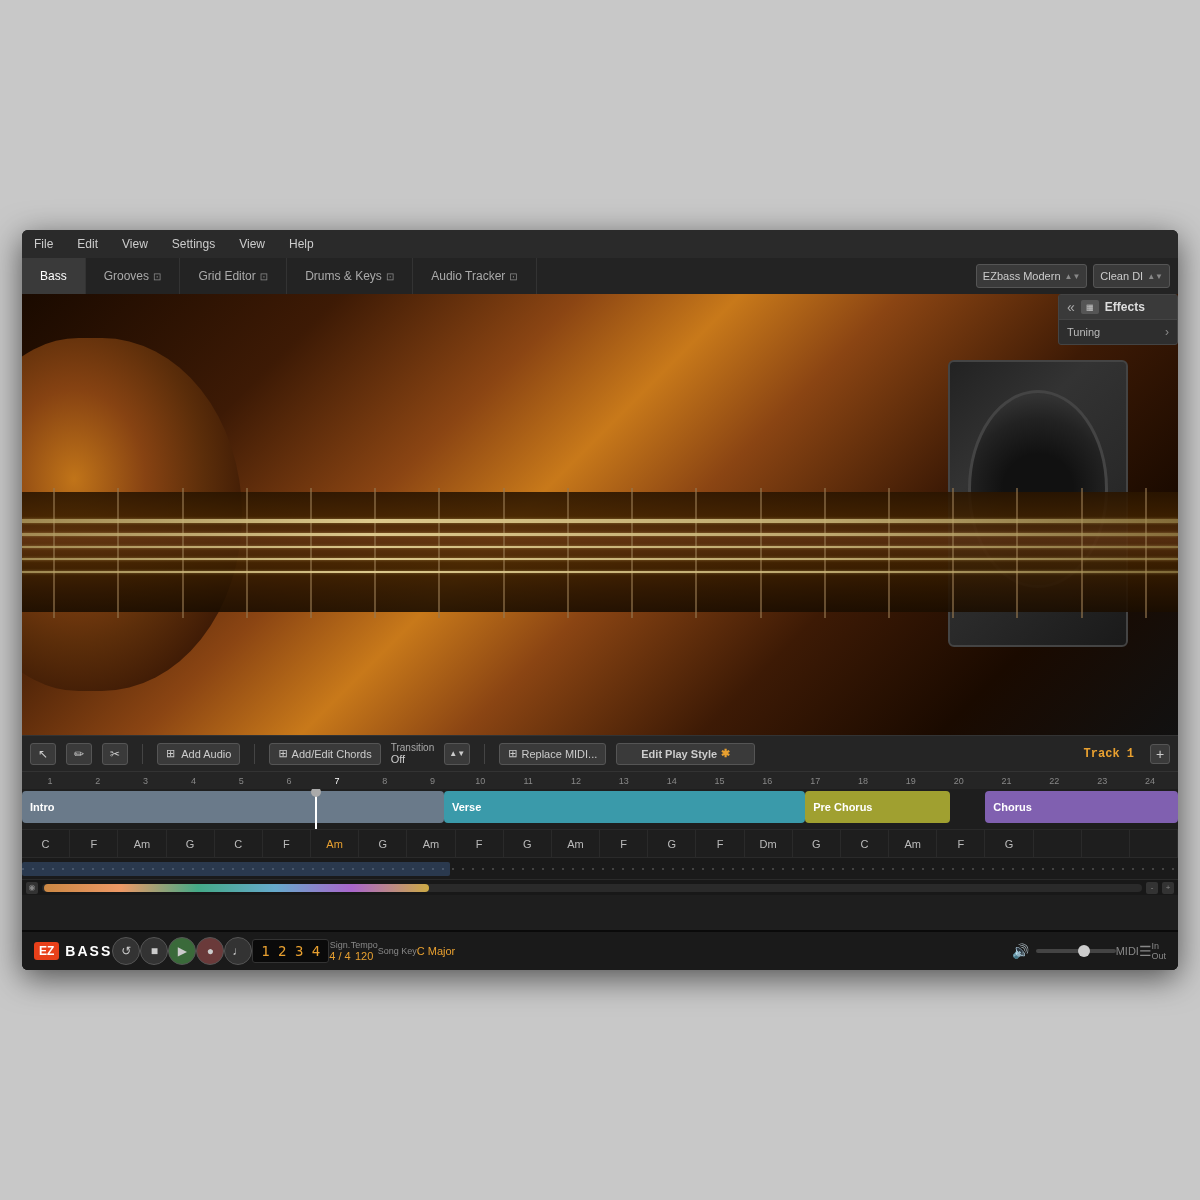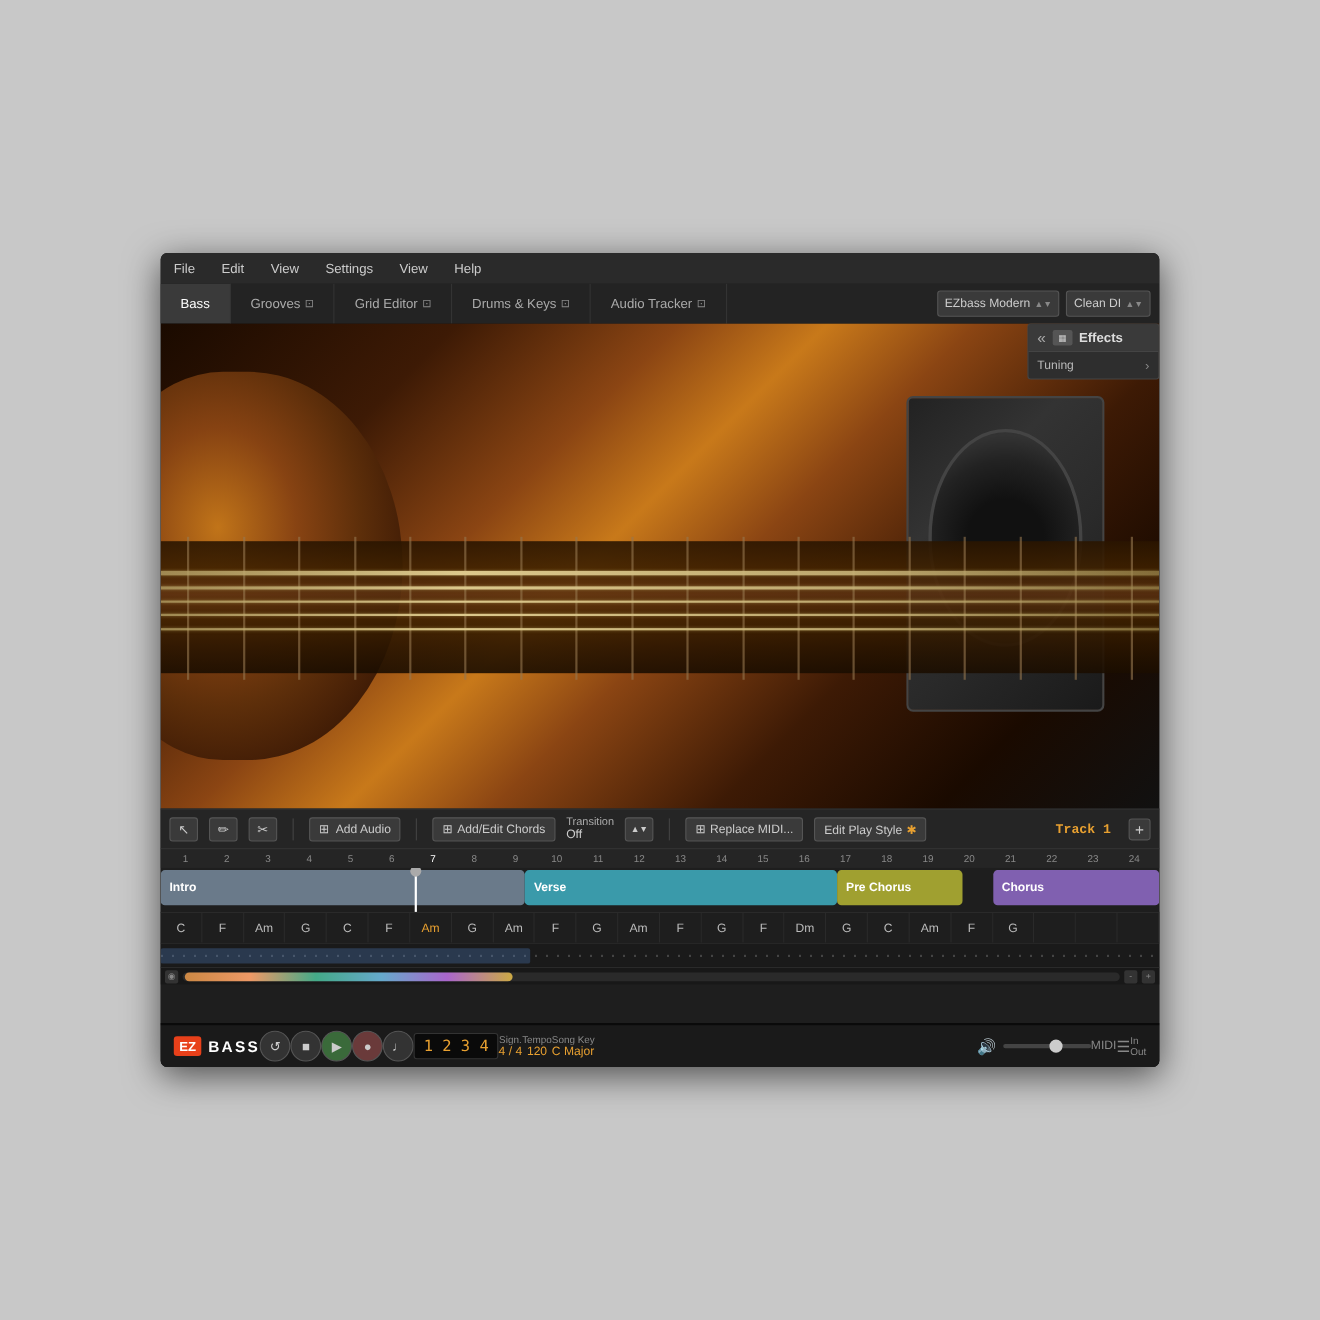--- a/index.html
+++ b/index.html
@@ -6,21 +6,21 @@
     body {
       background: #c8c8c8;
       display: flex;
       justify-content: center;
       align-items: center;
       width: 1200px;
       height: 1200px;
       font-family: 'Arial', sans-serif;
     }
     .app-window {
-      width: 908px;
+      width: 1156px;
       height: 740px;
       background: #1a1a1a;
       border-radius: 6px;
       overflow: hidden;
       display: flex;
       flex-direction: column;
       box-shadow: 0 8px 32px rgba(0,0,0,0.6);
     }
     
     .menu-bar {
@@ -306,30 +306,31 @@
       border: 1px solid #555;
       border-radius: 3px;
       padding: 3px 8px;
       color: #ccc;
       font-size: 11px;
       cursor: pointer;
       height: 22px;
     }
     .edit-play-style-btn {
       display: flex;
-      align-items: flex-end;
+      align-items: center;
       gap: 4px;
       background: #3a3a3a;
       border: 1px solid #555;
       border-radius: 3px;
-      padding: 3px 8px;
+      padding: 3px 24px;
       color: #ccc;
       font-size: 11px;
       cursor: pointer;
       height: 22px;
+      font-weight: bold;
     }
     .track-label {
       margin-left: auto;
       color: #e8a030;
       font-size: 12px;
       font-weight: bold;
       font-family: Liberation Mono, monospace;
     }
     .add-track-btn {
       width: 20px;
@@ -524,22 +525,22 @@
     .sig-val { font-size: 11px; color: #e8a030; }
     .tempo-info {
       display: flex;
       flex-direction: column;
       align-items: center;
     }
     .tempo-label { font-size: 9px; color: #888; }
     .tempo-val { font-size: 11px; color: #e8a030; }
     .key-info {
       display: flex;
-      flex-direction: column;
-      align-items: flex-start;
+      flex-direction: row;
+      align-items: center;
     }
     .key-label { font-size: 9px; color: #888; }
     .key-val { font-size: 11px; color: #e8a030; }
     .volume-ctrl {
       margin-left: auto;
       display: flex;
       align-items: center;
       gap: 6px;
     }
     .vol-icon { color: #888; font-size: 14px; }

